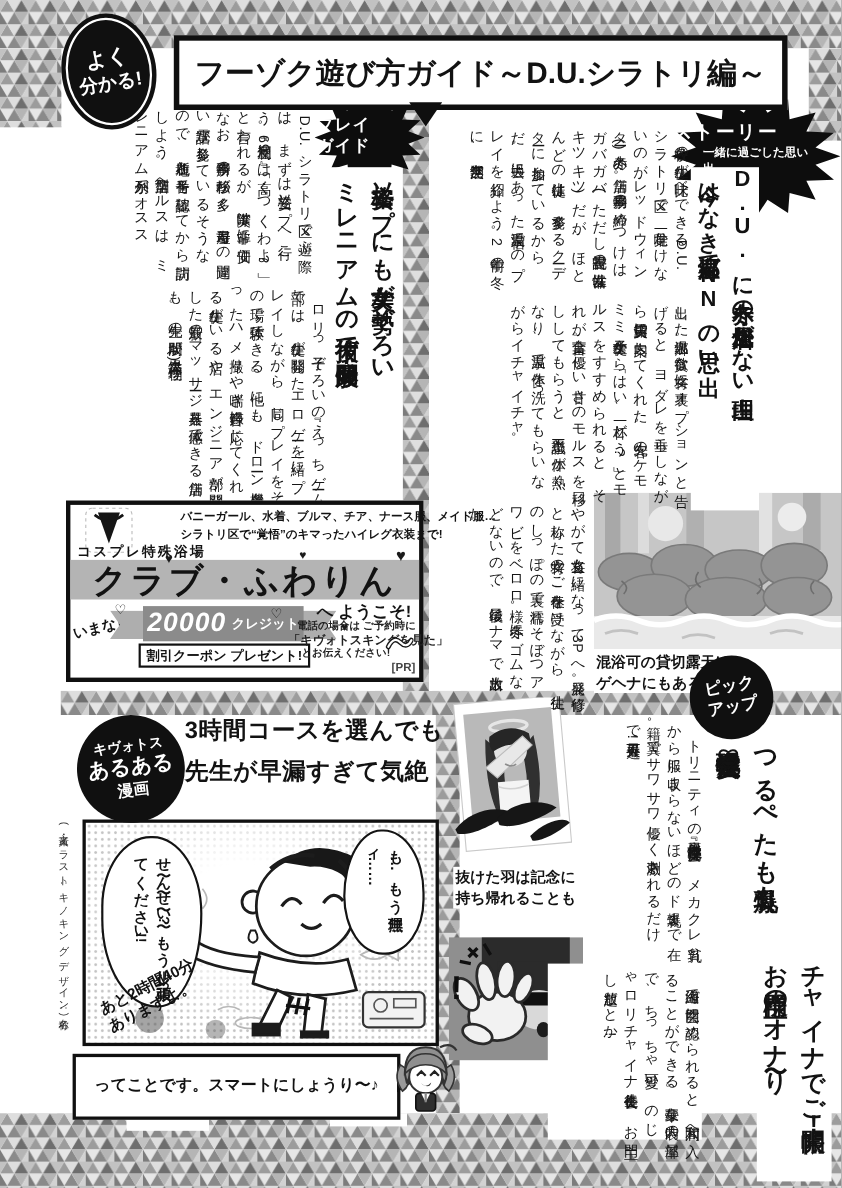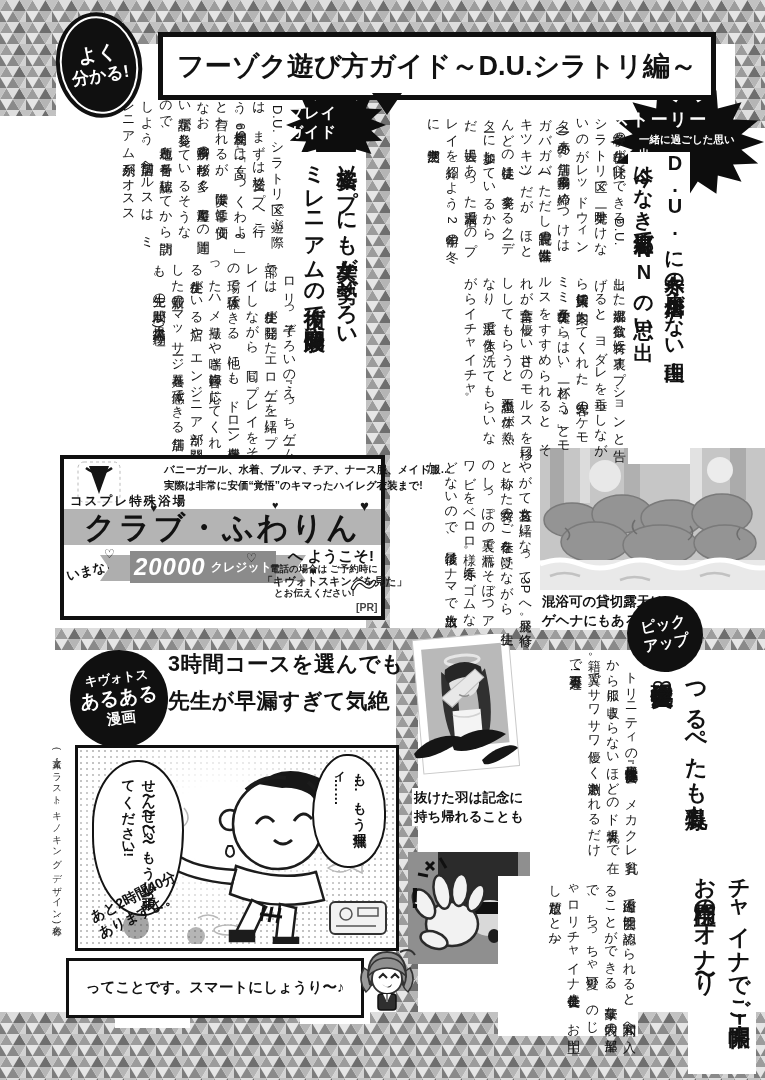--- a/index.html
+++ b/index.html
@@ -202,37 +202,38 @@
 
   <div class="abs ad">
     <svg class="abs" style="left:12px;top:1px" width="46" height="44">
       <rect x="2" y="2" width="42" height="40" rx="6" fill="#fff" stroke="#bbb" stroke-dasharray="3 3"></rect>
       <polygon points="13,6 33,6 23,34" fill="#151515"></polygon>
       <path d="M10,8 q13,10 26,0" stroke="#151515" stroke-width="2.5" fill="none"></path>
       <circle cx="20" cy="10" r="3" fill="#151515"></circle>
         <circle cx="26" cy="10" r="3" fill="#151515"></circle>
     </svg>
     <div class="abs tag" style="top:4px">バニーガール、水着、ブルマ、チア、ナース服、メイド服…</div>
-    <div class="abs tag" style="top:20px">実際は非常に安価“覚悟”のキマったハイレグ衣装まで!</div>
+    <div class="abs tag" style="top:20px">シラトリ区で“覚悟”のキマったハイレグ衣装まで!</div>
     <div class="abs cat">コスプレ特殊浴場</div>
     <div class="abs band"></div>
     <div class="abs adname">クラブ・ふわりん</div>
     <span class="abs heart" style="left:86px;top:42px;font-size:12px">♥</span>
     <span class="abs heart" style="left:208px;top:40px;font-size:11px">♥</span>
     <span class="abs heart" style="left:296px;top:38px;font-size:15px">♥</span>
     <span class="abs heart" style="left:40px;top:88px;font-size:12px">♡</span>
     <span class="abs heart" style="left:246px;top:106px;font-size:11px">♥</span>
     <span class="abs heart" style="left:182px;top:92px;font-size:12px">♡</span>
     <div class="abs imanara">いまなら</div>
     <div class="abs wing wl"></div>
     <div class="abs wing wr"></div>
     <div class="abs rc">
       <span class="num">20000</span>
       <span class="unit">クレジット</span>
     </div>
+    <div class="abs coupon">割引クーポン プレゼント!</div>
     <div class="abs welcome">へ ようこそ!</div>
     <div class="abs pn" style="left:206px;top:104px">電話の場合は ご予約時に</div>
     <div class="abs pn" style="left:198px;top:115px;font-size:11px;font-weight:900">「キヴォトスキングを見た」</div>
     <div class="abs pn" style="left:210px;top:128px">とお伝えください!</div>
     <div class="abs pr">[PR]</div>
     <svg class="abs" style="left:286px;top:116px" width="26" height="18">
       <path d="M3,13 q5,-10 11,-4 q6,6 10,-2" stroke="#1a1a1a" stroke-width="4.5" fill="none" stroke-linecap="round"></path>
       <path d="M3,13 q5,-10 11,-4 q6,6 10,-2" stroke="#fff" stroke-width="2" fill="none" stroke-linecap="round"></path>
     </svg>
   </div>

